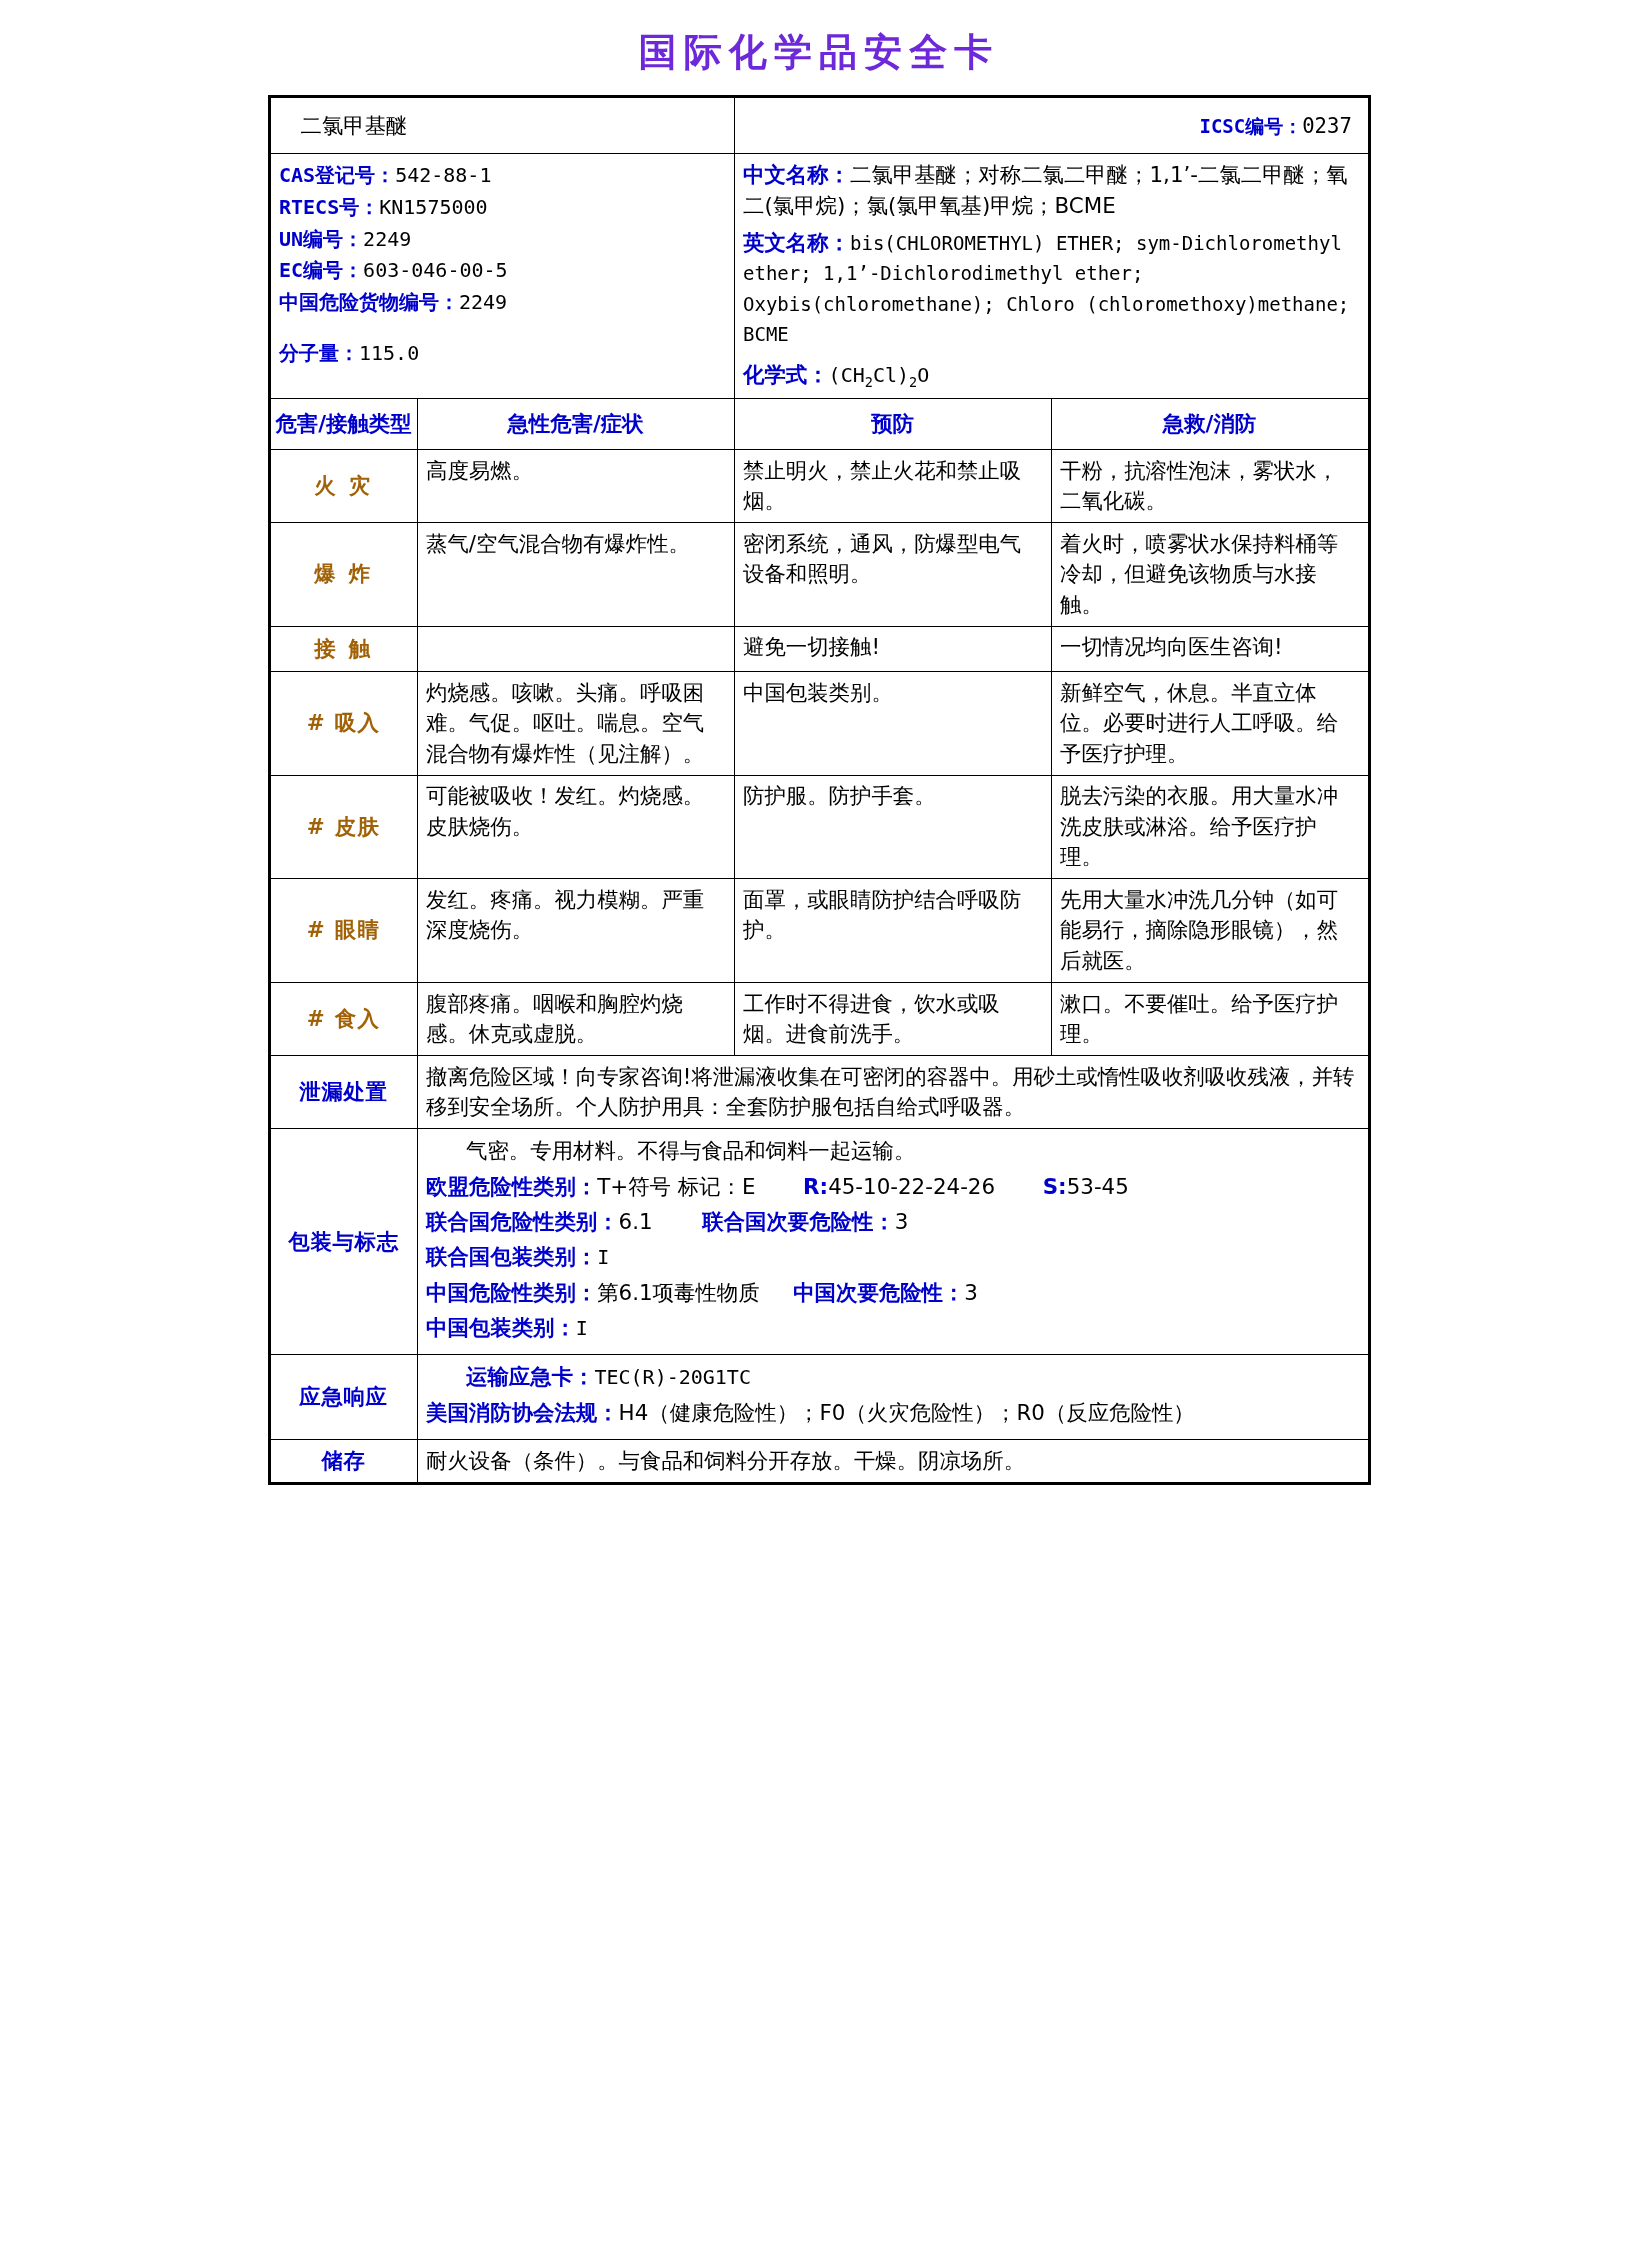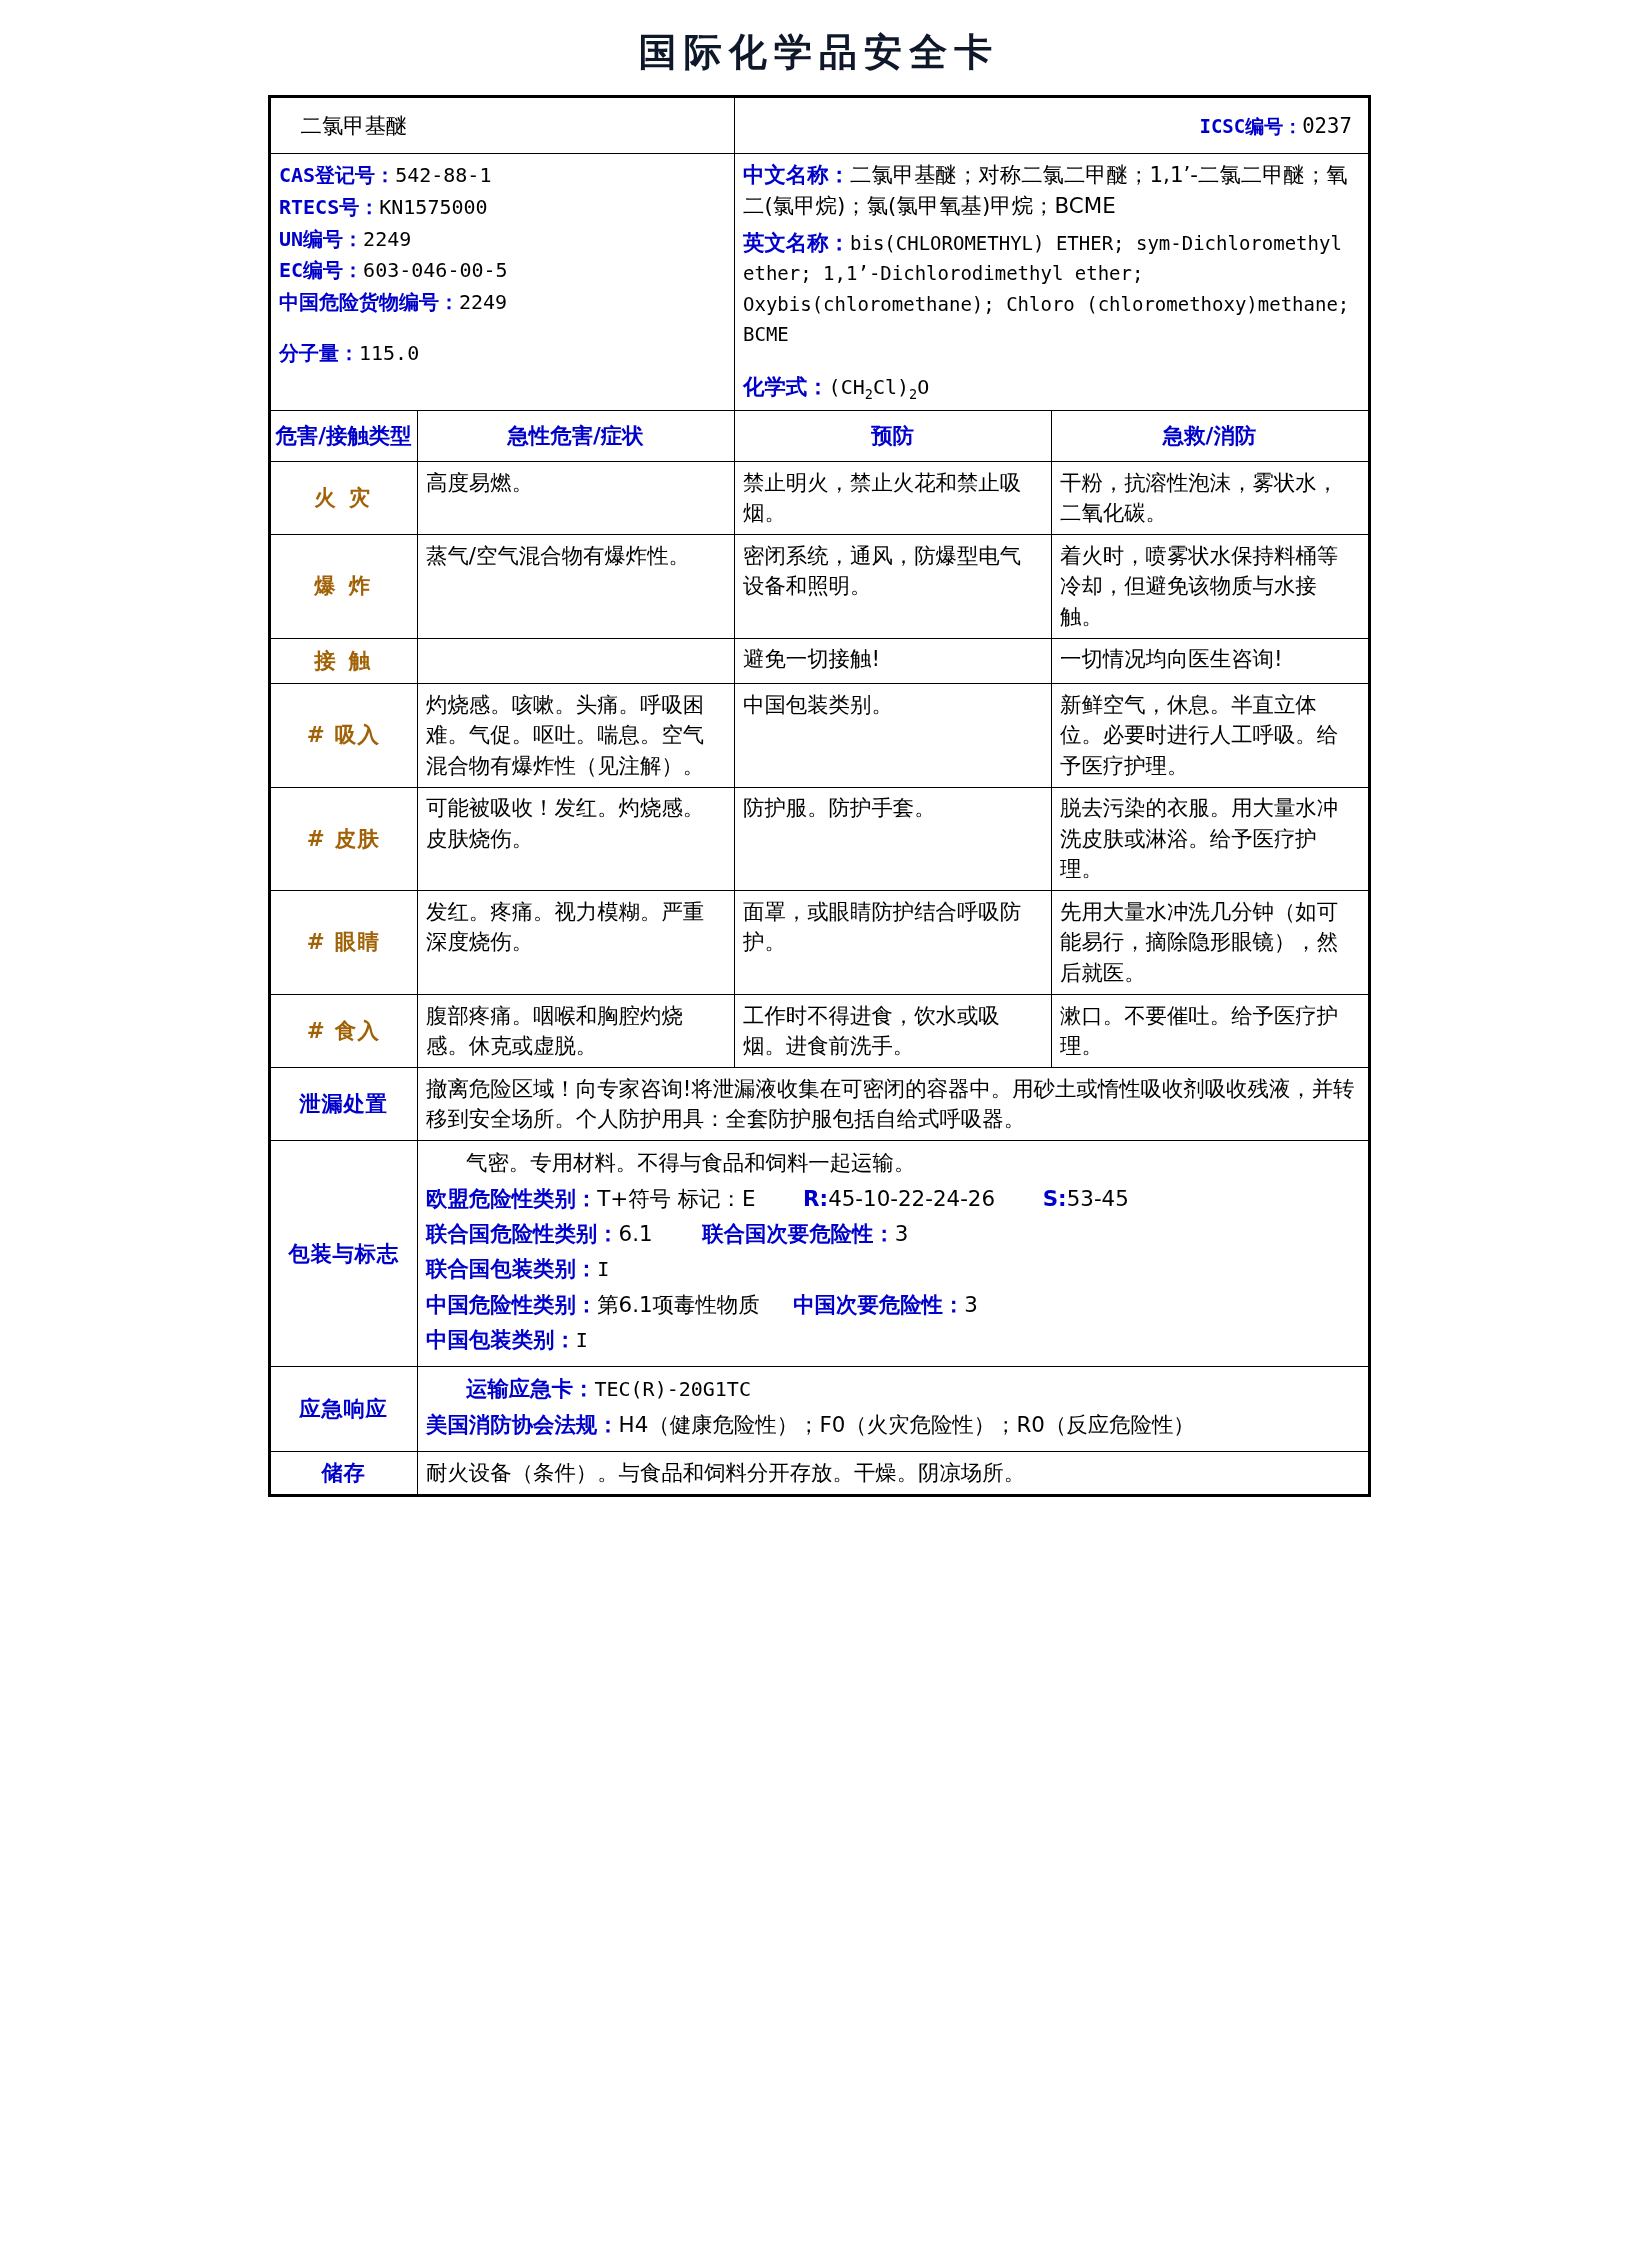--- a/index.html
+++ b/index.html
@@ -14,21 +14,21 @@
   .page {
     width: 1638px;
     min-height: 2261px;
     position: relative;
     box-sizing: border-box;
     padding: 21.4px 0 0 0;
     background: #ffffff;
   }
   .doc-title {
     text-align: center;
-    color: #0f172a;
+    color: #6d28d9;
     font-weight: bold;
     font-size: 38px;
     letter-spacing: 7.1px;
     font-family: Liberation Serif, serif;
     margin: 5.7px 0 17px 0;
   }
   .card {
     width: 1103px;
     margin: 0 auto;
     border: 2.8px solid #000000;
@@ -181,21 +181,21 @@
             <span class="klbl mono">分子量：</span><span class="mono">115.0</span>
           </div>
         </td>
         <td class="ident-right" colspan="2">
           <div>
             <span class="klbl">中文名称：</span><span>二氯甲基醚；对称二氯二甲醚；1,1’-二氯二甲醚；氧二(氯甲烷)；氯(氯甲氧基)甲烷；BCME</span>
           </div>
           <div style="margin-top:7.1px">
             <span class="klbl">英文名称：</span><span class="en-names">bis(CHLOROMETHYL) ETHER; sym-Dichloromethyl ether; 1,1’-Dichlorodimethyl ether; Oxybis(chloromethane); Chloro (chloromethoxy)methane; BCME</span>
           </div>
-          <div style="margin-top:22px">
+          <div style="margin-top:10px">
             <span class="klbl">化学式：</span><span class="mono"><span>(CH</span><sub>2</sub><span>Cl)</span><sub>2</sub><span>O</span></span>
           </div>
         </td>
       </tr>
 
       <tr>
         <td class="th-cell">危害/接触类型</td>
         <td class="th-cell">急性危害/症状</td>
         <td class="th-cell">预防</td>
         <td class="th-cell">急救/消防</td>

